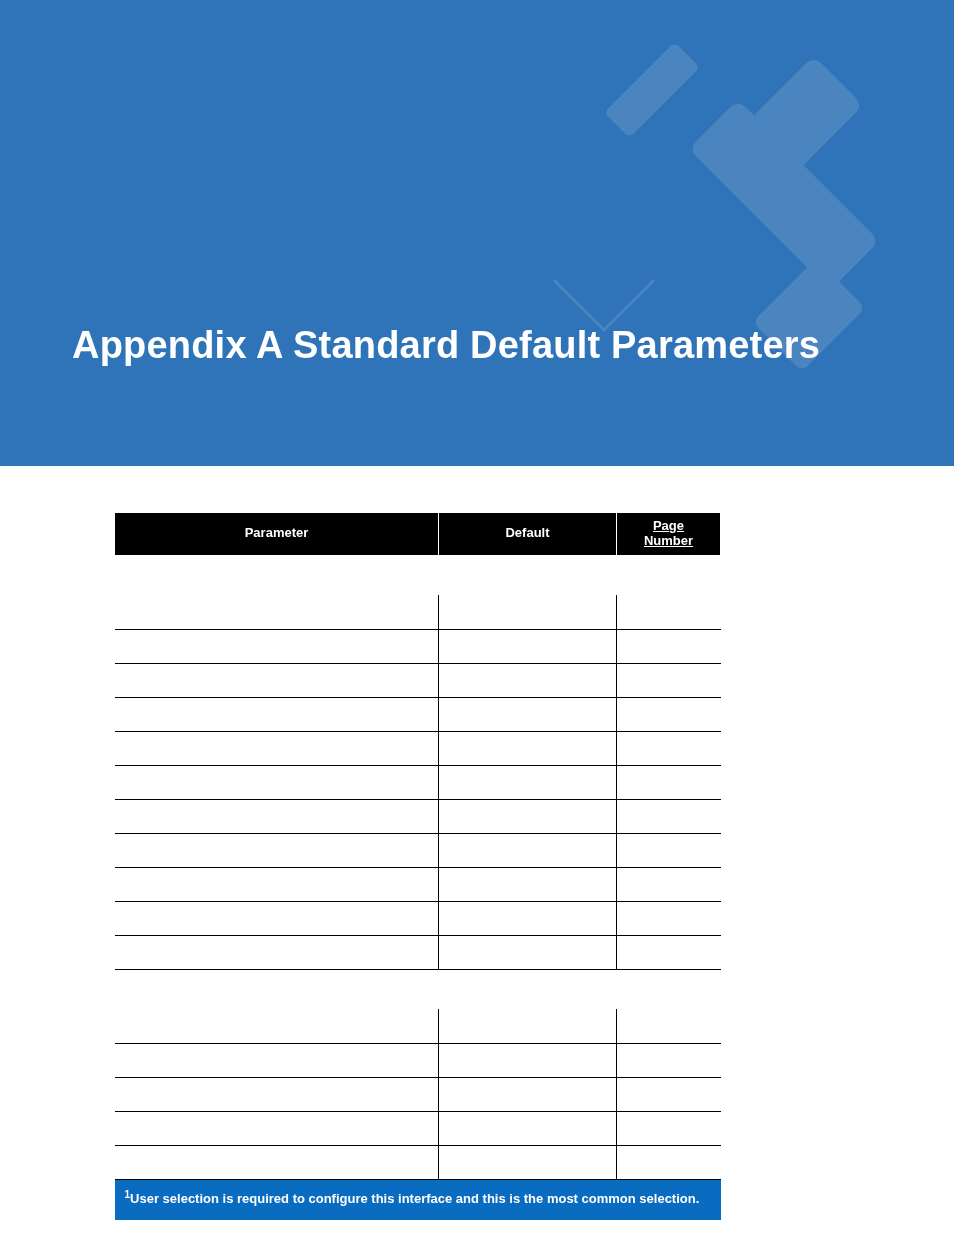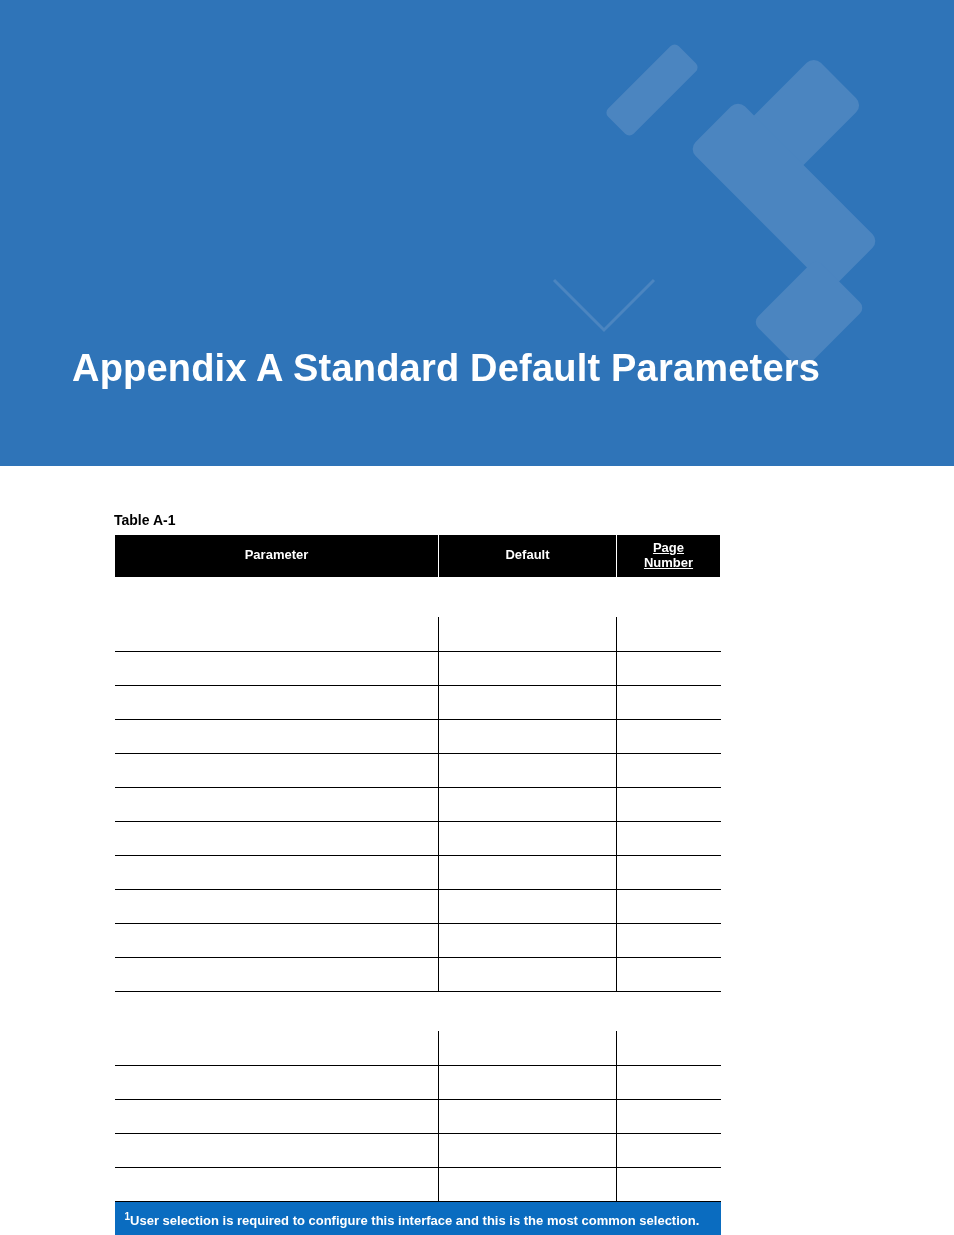--- a/index.html
+++ b/index.html
@@ -19,21 +19,20 @@
     overflow: hidden;
   }
   .header-title {
     position: absolute;
     left: 72px;
     top: 324px;
     color: #fff;
     font-size: 38px;
     font-weight: 700;
     letter-spacing: 0.2px;
-    margin-top: 23px;
   }
   .bg-graphic {
     position: absolute;
     top: 0;
     right: 20px;
     width: 420px;
     height: 420px;
     pointer-events: none;
   }
   .content {
@@ -102,21 +101,20 @@
       <rect x="170" y="160" width="200" height="70" rx="10" transform="rotate(45 270 195)"></rect>
       <rect x="260" y="270" width="70" height="90" rx="8" transform="rotate(45 295 315)"></rect>
       <rect x="120" y="40" width="36" height="100" rx="6" transform="rotate(45 138 90)"></rect>
       <polyline points="40,280 90,330 140,280" fill="none" stroke="#4b85c0" stroke-width="3"></polyline>
     </g>
   </svg>
   <h1 class="header-title">Appendix A  Standard Default Parameters</h1>
 </div>
 
 <div class="content">
-  <div class="table-caption">Table A-1</div>
   <table>
     <colgroup>
       <col class="c1">
         <col class="c2">
         <col class="c3">
     </colgroup>
     <thead>
       <tr>
         <th>Parameter</th>
         <th>Default</th>

